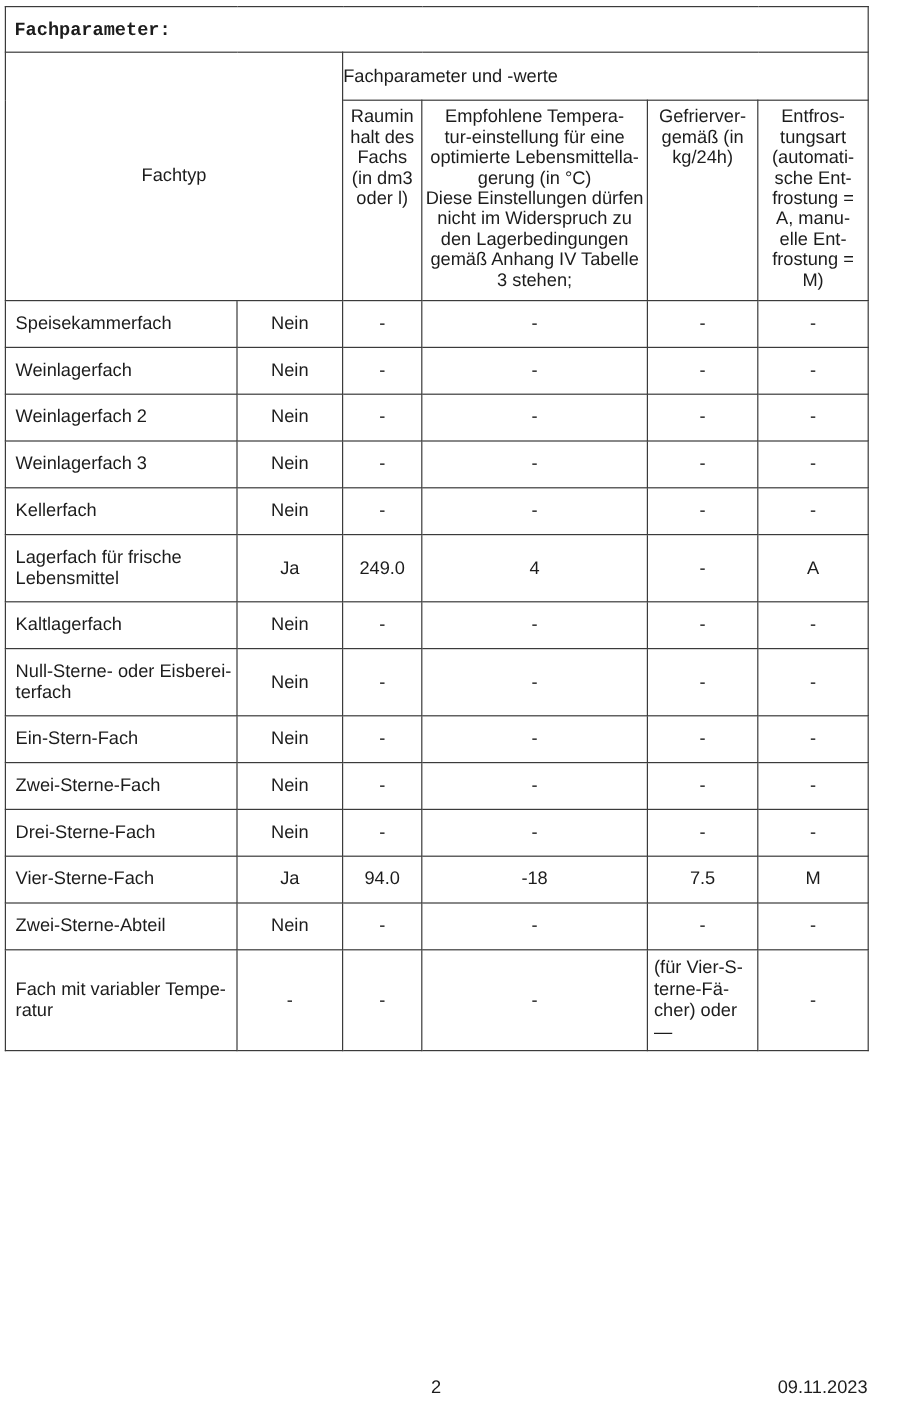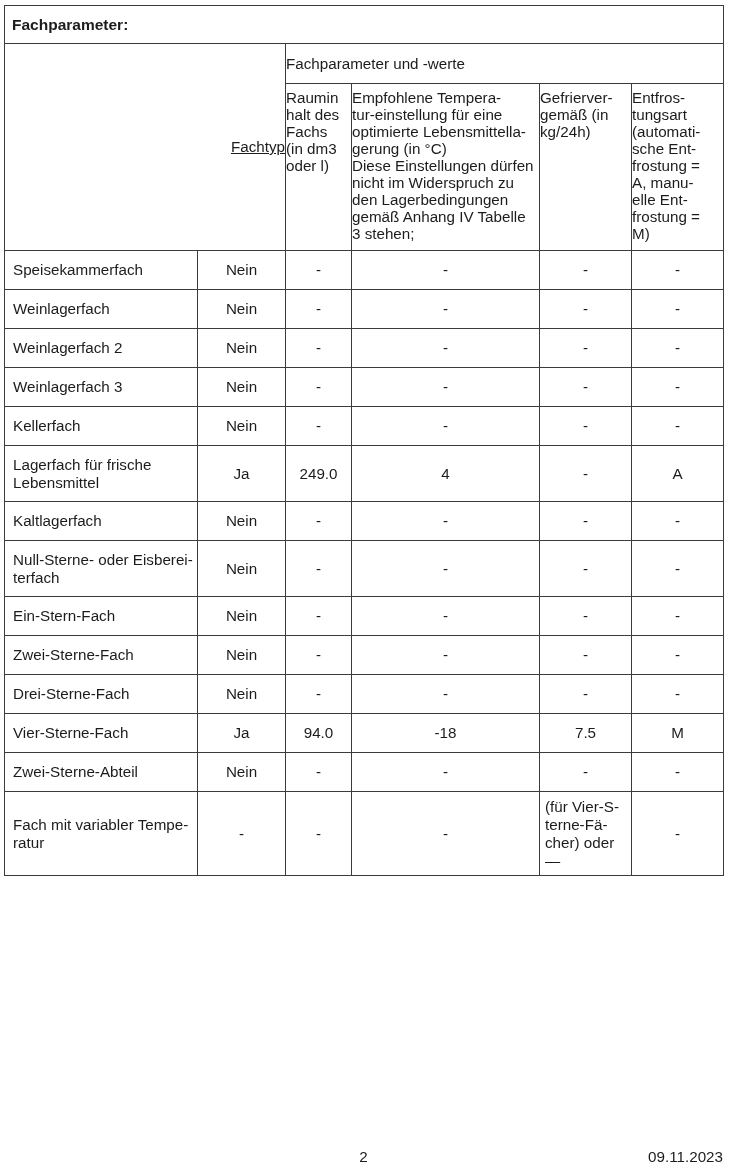--- a/index.html
+++ b/index.html
@@ -24,25 +24,26 @@
     line-height: 18px;
     vertical-align: middle;
   }
   td.title-cell {
     font-weight: bold;
     font-size: 15.5px;
     text-align: left;
     padding-left: 7px;
     height: 38px;
     white-space: nowrap;
-  }
-  td.corner-cell { text-align: right; vertical-align: middle; text-decoration: underline; }
+    font-family: Liberation Mono, monospace;
+  }
+  td.corner-cell { text-align: center; vertical-align: middle; }
   td.group-cell  { vertical-align: middle; height: 40px; }
   td.colhead-cell {
-    text-align: left;
+    text-align: center;
     vertical-align: top;
     padding-top: 5px;
     line-height: 17px;
     height: 167px;
   }
   td.name-cell { text-align: left; padding-left: 8px; padding-right: 4px; }
   td.center-cell { text-align: center; }
   td.freeze-note-cell {
     text-align: left;
     padding-left: 5px;

